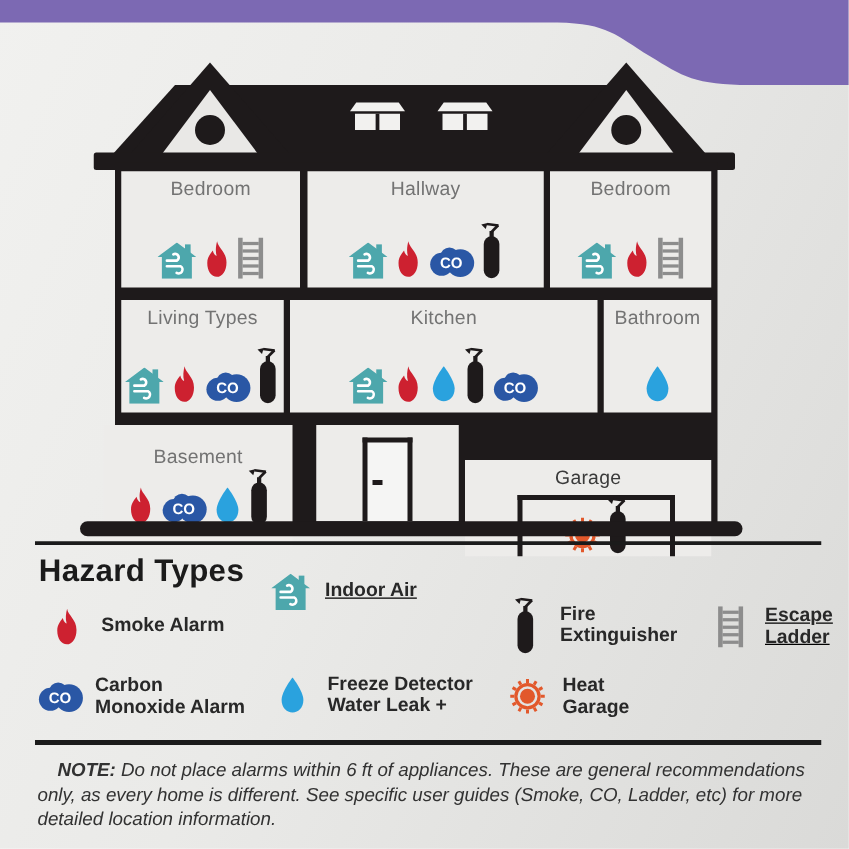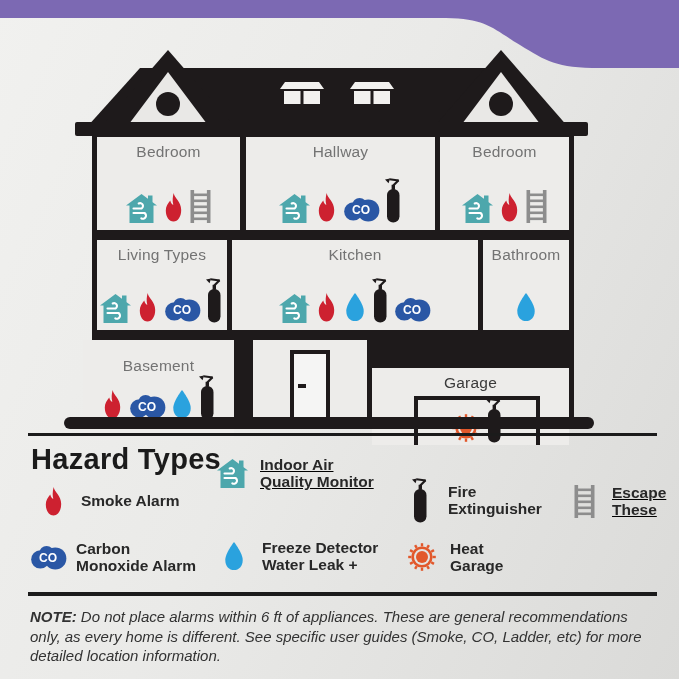--- a/index.html
+++ b/index.html
@@ -45,34 +45,34 @@
   .garage-door {
     position:absolute; left:42px; bottom:0; width:126px; height:49px;
     border:4px solid #1e1a1b; border-bottom:none;
     display:flex; align-items:flex-end; justify-content:center;
   }
   .garage-door .device-row { margin-bottom:2px; }
   
   .divider { position:absolute; background:#1b1b1b; }
   .divider-top { left:28px; top:433px; width:629px; height:3px; }
   .divider-bottom { left:28px; top:592px; width:629px; height:4px; }
-  .legend-title { position:absolute; left:31px; top:443px; font-size:29px; font-weight:700; color:#1b1b1b; letter-spacing:.3px; }
+  .legend-title { position:absolute; left:31px; top:443px; font-size:25px; font-weight:700; color:#1b1b1b; letter-spacing:.3px; }
   .legend-item { position:absolute; height:44px; display:flex; align-items:center; gap:8px; }
   .legend-icon { width:40px; display:flex; justify-content:center; align-items:center; }
   .legend-label { font-size:15.5px; line-height:17.5px; font-weight:700; color:#282828; }
   .li-1 { left:33px;  top:479px; }
   .li-2 { left:212px; top:451px;text-decoration:underline; }
   .li-3 { left:400px; top:478px; }
   .li-4 { left:564px; top:479px;text-decoration:underline; }
   .li-5 { left:28px;  top:535px; }
   .li-6 { left:214px; top:534px; }
   .li-7 { left:402px; top:535px; }
   
   .note { position:absolute; left:30px; top:607px; width:632px; font-style:italic; font-size:15px; line-height:19.5px; color:#323232; }
-  .note strong { font-weight:700; }
+  .note strong { font-weight:700;margin-left:16px; }
   .note-line { white-space:nowrap; }
 </style>
 </head>
 <body>
 
 <div id="canvas">
 
   <svg class="purple-band" viewBox="0 0 679 70" preserveAspectRatio="none">
     <path d="M0 0 H679 V68 H600 C556 68 546 61 520 45 C492 28 487 19 446 18 H0 Z" fill="#7c69b3"></path>
   </svg>
@@ -411,21 +411,20 @@
           <rect x="22" y="1.5" width="4.5" height="7" fill="#4da7ac"></rect>
           <path fill="#4da7ac" d="M15.5 0 L31 11.5 L27.5 11.5 L27.5 29 L3.5 29 L3.5 11.5 L0 11.5 Z"></path>
           <g fill="none" stroke="#fff" stroke-width="2.1" stroke-linecap="round">
             <path d="M7.5 14.5 H15.5 A2.8 2.8 0 1 0 12.7 9.5"></path>
             <path d="M7.5 19 H18.5 A3 3 0 1 1 15.3 24.3"></path>
           </g>
         </svg>
       </span>
     <span class="legend-label">
       <span style="display:block">Indoor Air</span>
-        <span style="display:block">Quality Monitor</span>
     </span>
   </div>
   <div class="legend-item li-3">
     <span class="legend-icon">
         <svg width="19" height="45" viewBox="0 0 19 45">
           <g fill="#1e1a1b" stroke="#1e1a1b">
             <rect x="3" y="11" width="12.5" height="33.5" rx="6.2" stroke="none"></rect>
             <rect x="7.6" y="6.8" width="3.4" height="5" stroke="none"></rect>
             <line x1="9.3" y1="7.5" x2="14.5" y2="2.2" stroke-width="2.2"></line>
             <line x1="14.8" y1="2.4" x2="5.5" y2="1.2" stroke-width="2"></line>
@@ -447,21 +446,21 @@
             <rect x="4" y="3.5" width="13" height="2.6"></rect>
             <rect x="4" y="9.5" width="13" height="2.6"></rect>
             <rect x="4" y="15.5" width="13" height="2.6"></rect>
             <rect x="4" y="21.5" width="13" height="2.6"></rect>
             <rect x="4" y="27.5" width="13" height="2.6"></rect>
           </g>
         </svg>
       </span>
     <span class="legend-label">
       <span style="display:block">Escape</span>
-        <span style="display:block">These</span>
+        <span style="display:block">Ladder</span>
     </span>
   </div>
   <div class="legend-item li-5">
     <span class="legend-icon">
         <svg width="37" height="27" viewBox="0 0 38 28">
           <g fill="#2a57a5">
             <circle cx="10.5" cy="16" r="9.5"></circle>
             <circle cx="26" cy="15" r="11.5"></circle>
             <circle cx="17" cy="9.5" r="7.5"></circle>
           </g>

